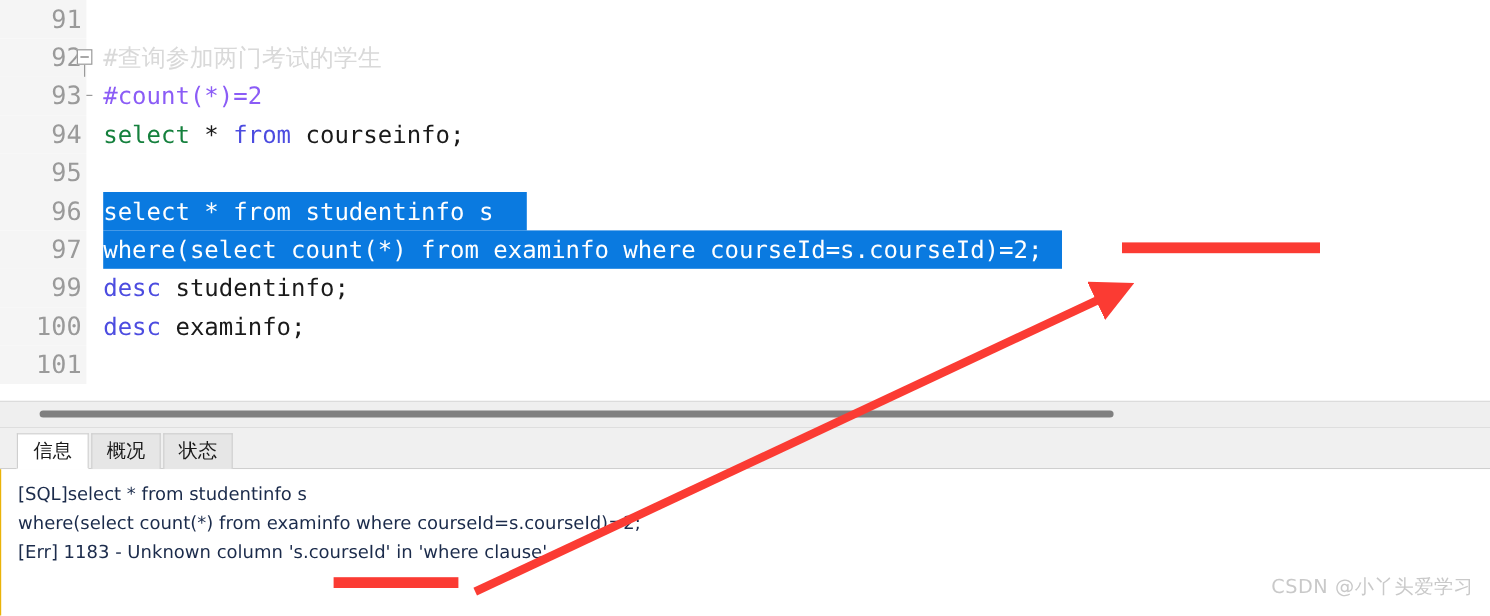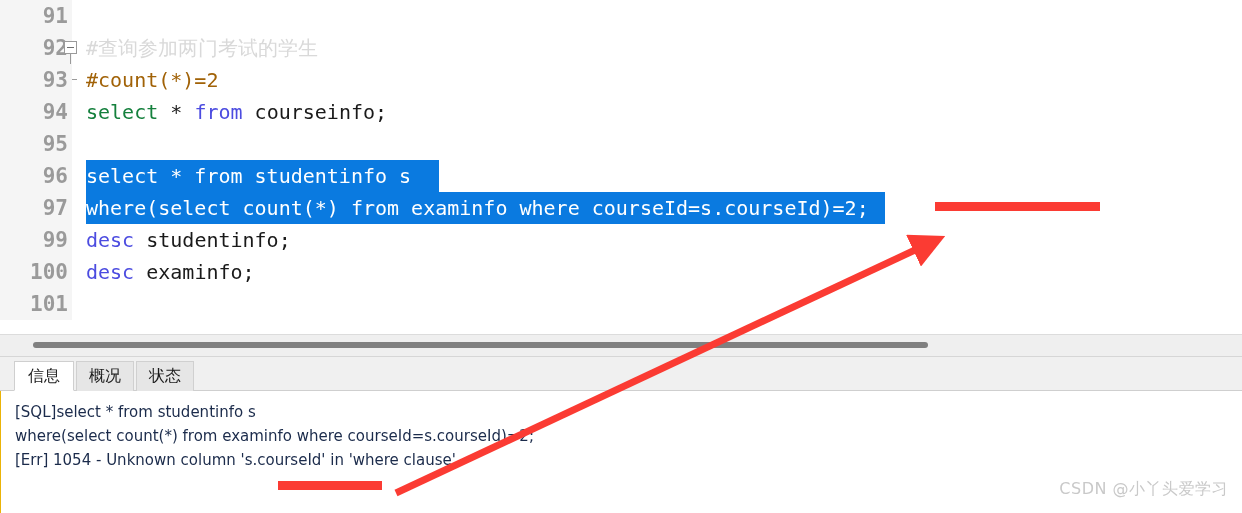--- a/index.html
+++ b/index.html
@@ -38,21 +38,20 @@
     width: 72px;
     height: 32px;
     background: #f5f5f5;
     color: #9a9a9a;
     text-align: right;
     padding-right: 4px;
     box-sizing: border-box;
     font-family: "DejaVu Sans Mono", "Liberation Mono", monospace;
     font-size: 21px;
     letter-spacing: 0px;
-    font-weight: bold;
   }
   .fold-col {
     position: absolute;
     left: 62px; top: 0;
     width: 24px;
     height: 32px;
   }
   .code-text {
     position: absolute;
     left: 86px; top: 0;
@@ -203,21 +202,21 @@
     white-space: pre;
   }
 </style>
 </head>
 <body>
 
 <div id="editor">
   <div id="code-lines">
       <div class="code-line"><div class="gutter">91</div><div class="fold-col"></div><div class="code-text"></div></div>
       <div class="code-line"><div class="gutter">92</div><div class="fold-col"><div class="fold-box"></div><div class="fold-stem"></div><div class="fold-foot"></div></div><div class="code-text"><span class="comment" style="color: rgb(217, 217, 217);">#查询参加两门考试的学生</span></div></div>
-      <div class="code-line"><div class="gutter">93</div><div class="fold-col"></div><div class="code-text"><span class="comment" style="color: #a16207;">#count(*)=2</span></div></div>
+      <div class="code-line"><div class="gutter">93</div><div class="fold-col"></div><div class="code-text"><span class="comment" style="color: #8b5cf6;">#count(*)=2</span></div></div>
       <div class="code-line"><div class="gutter">94</div><div class="fold-col"></div><div class="code-text"><span class="kw" style="color: #15803d;">select</span><span class="plain"> * </span><span class="kw" style="color: rgb(76, 76, 224); margin-top: 40px;">from</span><span class="plain"> courseinfo;</span></div></div>
       <div class="code-line"><div class="gutter">95</div><div class="fold-col"></div><div class="code-text"></div></div>
       <div class="code-line sel-line"><div class="gutter">96</div><div class="fold-col"></div><div class="code-text" style="background: rgb(10, 122, 224);"><span class="plain">select * from studentinfo s </span></div></div>
       <div class="code-line sel-line"><div class="gutter">97</div><div class="fold-col"></div><div class="code-text" style="background: rgb(10, 122, 224);"><span class="plain">where(select count(*) from examinfo where courseId=s.courseId)=2;</span></div></div>
       <div class="code-line"><div class="gutter">99</div><div class="fold-col"></div><div class="code-text"><span class="kw" style="color: rgb(76, 76, 224);">desc</span><span class="plain"> studentinfo;</span></div></div>
       <div class="code-line"><div class="gutter">100</div><div class="fold-col"></div><div class="code-text"><span class="kw" style="color: rgb(76, 76, 224);">desc</span><span class="plain"> examinfo;</span></div></div>
       <div class="code-line"><div class="gutter">101</div><div class="fold-col"></div><div class="code-text"></div></div>
     </div>
 </div>
 
@@ -227,21 +226,21 @@
 
 <div id="result-panel">
   <div id="tabstrip">
     <div class="tab active" id="tab-0">信息</div>
     <div class="tab inactive" id="tab-1">概况</div>
     <div class="tab inactive" id="tab-2">状态</div>
   </div>
   <div id="msg-body">
     <div class="msg-line">[SQL]select * from studentinfo s</div>
     <div class="msg-line">where(select count(*) from examinfo where courseId=s.courseId)=2;</div>
-    <div class="msg-line">[Err] 1054 - Unknown column 's.courseId' in 'where clause'</div>
+    <div class="msg-line">[Err] 1183 - Unknown column 's.courseId' in 'where clause'</div>
   </div>
 </div>
 
 <div id="annotations">
   <div class="red-bar" id="red-bar-1" style="background: rgb(251, 59, 51);"></div>
   <div class="red-bar" id="red-bar-2" style="background: rgb(251, 59, 51);"></div>
   <svg width="1242" height="513" style="position:absolute;left:0;top:0;">
     <defs>
       <marker id="ah" markerWidth="5" markerHeight="5" refX="2.6" refY="2.5" orient="auto">
         <path d="M0,0 L5,2.5 L0,5 Z" fill="#fb3b33"></path>

